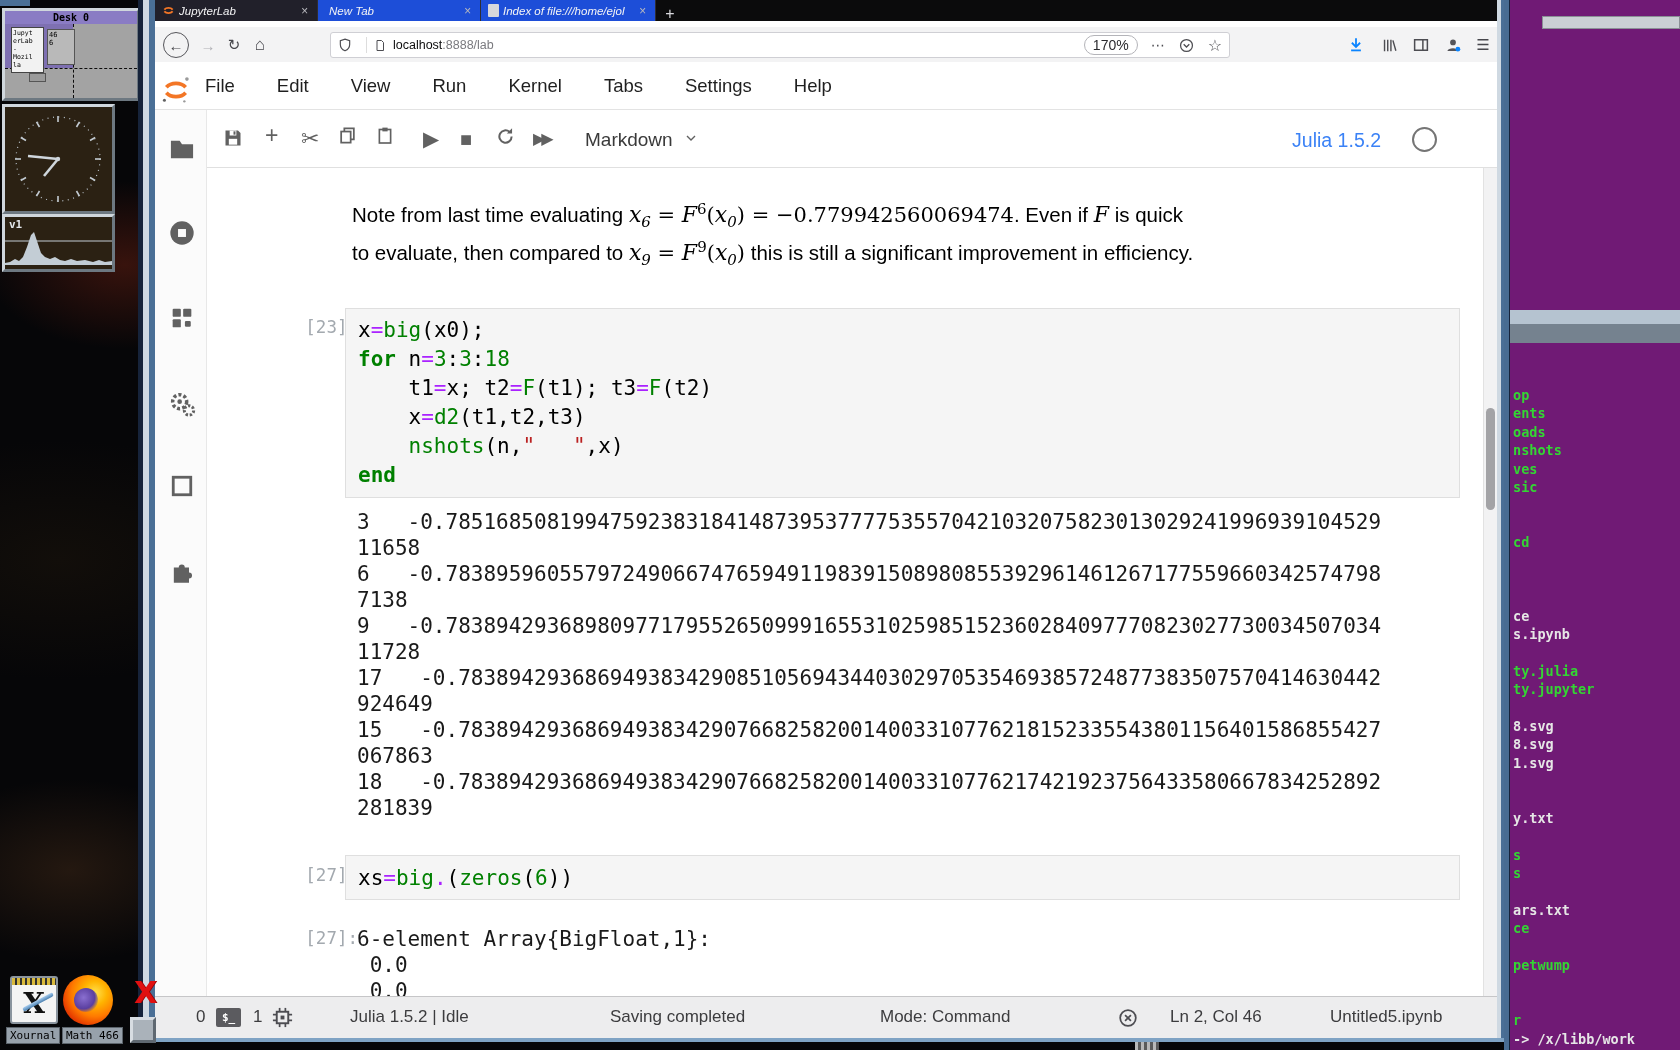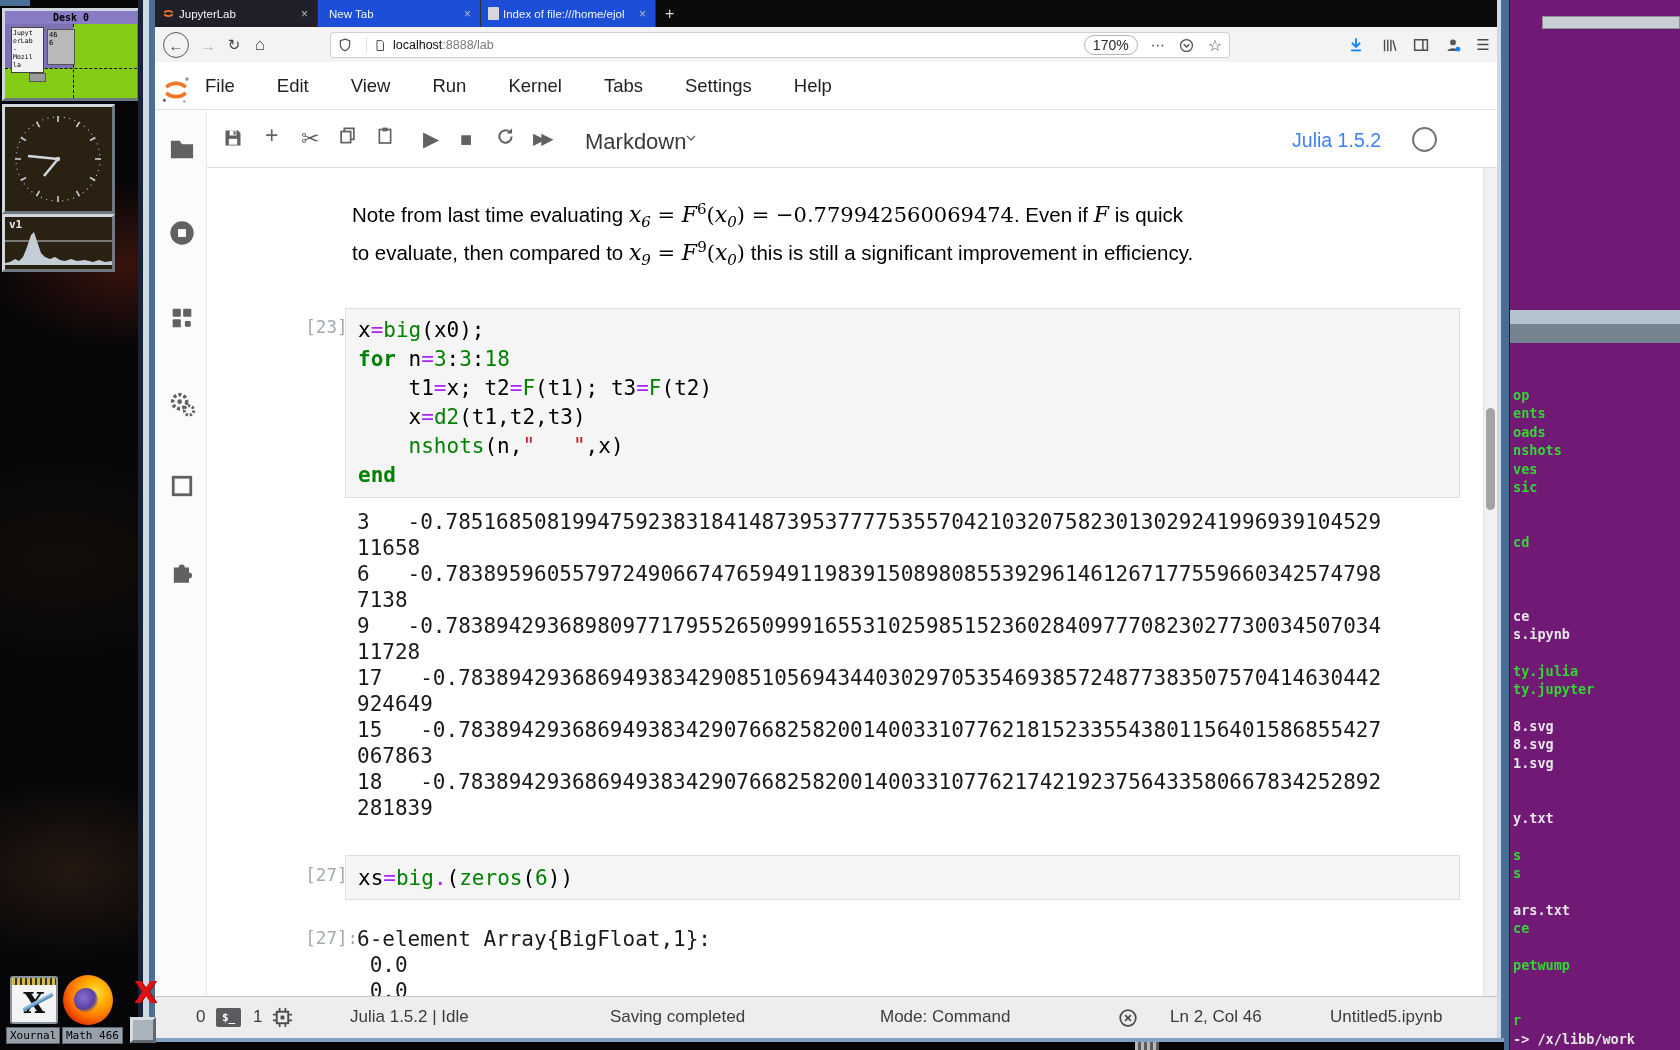--- a/index.html
+++ b/index.html
@@ -12,21 +12,21 @@
       radial-gradient(300px 160px at 60px 560px, #120e0a 0%, rgba(0,0,0,0) 75%),
       #060608;
     position:relative;
   }
   .abs { position:absolute; }
 
   
   .steel-frame { border:3px solid; border-color:#cfd6dc #6d7881 #6d7881 #cfd6dc; background:#2f2619; }
   .pager { left:2px; top:8px; width:138px; height:93px; }
   .pager-title { height:13px; background:#8a7cc4; color:#000; font:bold 10px "DejaVu Sans Mono", monospace; text-align:center; line-height:13px; }
-  .pager-body { position:relative; width:100%; height:calc(100% - 13px); background:#84cc16; overflow:hidden; }
+  .pager-body { position:relative; width:100%; height:calc(100% - 13px); background:#a3a3a3; overflow:hidden; }
   .pager-active { left:0; top:0; width:68px; height:44px; background:#7e70b2; }
   .pager-vline { left:68px; top:0; width:0; height:100%; border-left:1px dashed #0c0c0c; }
   .pager-hline { left:0; top:44px; width:100%; height:0; border-top:1px dashed #0c0c0c; }
   .pager-win1 { left:6px; top:3px; width:33px; height:46px; background:#f2f2f2; border:1px solid #444;
     font:6.5px/8px "DejaVu Sans Mono", monospace; color:#000; padding:1px; overflow:hidden; }
   .pager-win2 { left:42px; top:5px; width:28px; height:36px; background:#b9b9b9; border:1px solid #555;
     font:7px/8px "DejaVu Sans Mono", monospace; color:#000; padding:1px; }
   .pager-stub { left:24px; top:49px; width:17px; height:9px; background:#9b9b9b; border:1px solid #555; }
 
   .clockbox { left:2px; top:104px; width:113px; height:110px; }
@@ -68,21 +68,21 @@
   .fxwin { left:138px; top:0; width:1366px; height:1042px; z-index:2; }
   .fx-edge1 { left:0; top:0; width:5px; height:100%; background:#16233a; }
   .fx-edge2 { left:5px; top:0; width:6px; height:100%; background:#cfd9e2; }
   .fx-edge3 { left:11px; top:0; width:6px; height:100%; background:#4a6f96; }
   .fx-redge1 { right:3px; top:0; width:4px; height:100%; background:#cfd9e2; }
   .fx-redge2 { right:0; top:0; width:3px; height:100%; background:#4a6f96; }
   .fx-bedge { left:0; bottom:0; width:100%; height:4px; background:#7fa3c4; }
   .fx-content { left:17px; top:0; width:1342px; height:1038px; background:#fff; overflow:hidden; }
 
   
-  .tabbar { left:0; top:0; width:100%; height:27px; background:#0b0b0c; display:flex; align-items:stretch; }
+  .tabbar { left:0; top:0; width:100%; height:21px; background:#0b0b0c; display:flex; align-items:stretch;font-style:italic; }
   .tab { display:flex; align-items:center; padding:0 7px; border-right:1px solid #2e2d33; color:#f4f4f5;
     font-size:11.5px; width:163px; background:#1d4ed8; }
   .tab.active { background:#21202a; }
   .tab .t-title { flex:1 1 auto; overflow:hidden; white-space:nowrap; margin:0 4px; }
   .tab .t-close { color:#b9b9be; font-size:12px; padding:0 2px; }
   .tab-doc { width:11px; height:13px; background:#d7d7db; border-radius:1px; position:relative; flex:none; }
   .newtab-btn { color:#d9d9de; font-size:16px; line-height:27px; padding:0 9px; }
 
   
   .navbar { left:0; top:27px; width:100%; height:36px; background:#f3f3f4; border-bottom:1px solid #d0d0d4; }
@@ -101,21 +101,21 @@
     display:flex; align-items:center; }
   .menus { display:flex; gap:42px; padding-left:50px; }
   .mitem { font-size:18.5px; color:#1f1f1f; }
   .jlogo { position:absolute; left:6px; top:13px; }
 
   .actbar { left:0; top:110px; width:52px; height:886px; background:#fbfbfb; border-right:1px solid #e8e8e8; }
   .act-ic { position:absolute; left:13px; width:28px; height:28px; }
 
   .jtoolbar { left:52px; top:110px; width:1290px; height:58px; background:#fff; border-bottom:1px solid #e0e0e0; }
   .tb-ic { position:absolute; top:126px; color:#616161; font-size:19px; line-height:26px; }
-  .tb-label { position:absolute; top:129px; font-size:22px; color:#3a3a3a; }
+  .tb-label { position:absolute; top:129px; font-size:19px; color:#3a3a3a; }
   .kernel-name { position:absolute; top:129px; right:116px; font-size:19.5px; color:#3b82f6; }
   .kernel-circle { position:absolute; top:127px; right:60px; width:25px; height:25px; border:2.5px solid #757575; border-radius:50%; }
 
   .nbarea { left:52px; top:168px; width:1276px; height:828px; background:#fff; overflow:hidden; }
   .mdline { position:absolute; left:145px; width:1125px; white-space:nowrap; color:#000; }
   .c-txt { font:20.5px "Liberation Sans", sans-serif; }
   .c-mi  { font:italic 22px "DejaVu Serif", serif; }
   .c-mo  { font:21px "DejaVu Serif", serif; }
   .c-sub { font:italic 15px "DejaVu Serif", serif; vertical-align:-5px; }
   .c-sup { font:15px "DejaVu Serif", serif; vertical-align:8px; }

